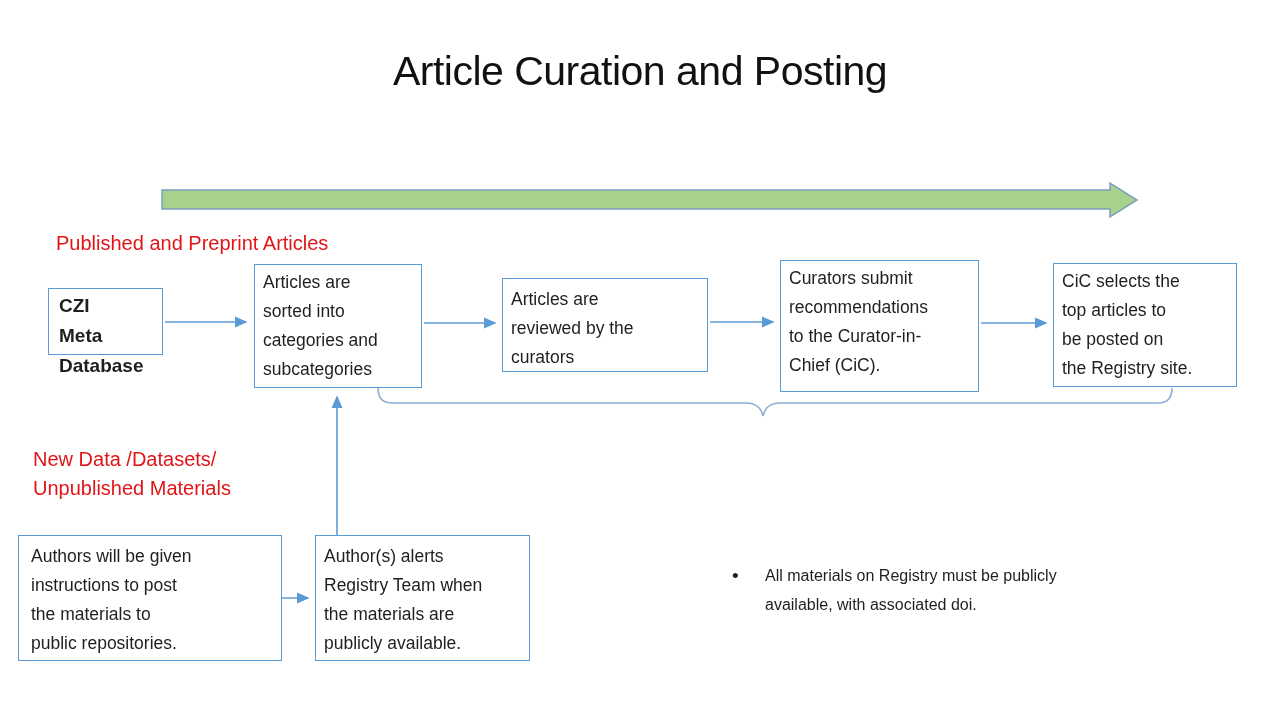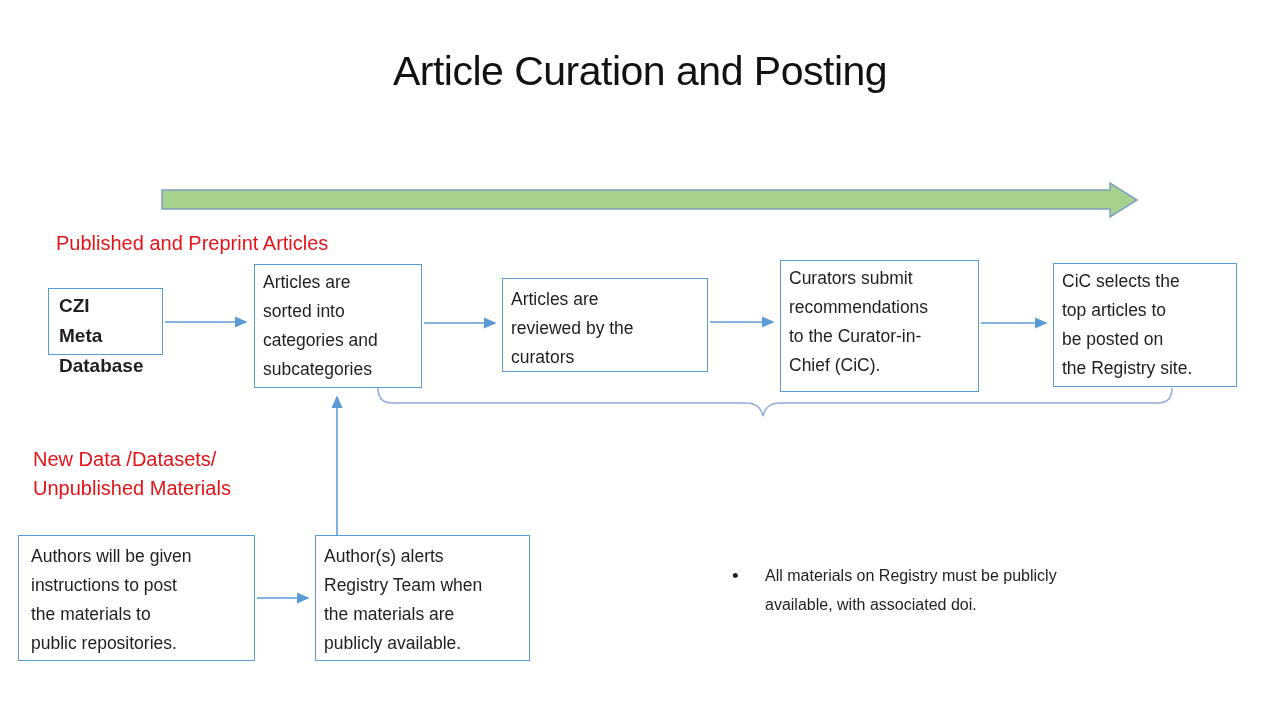--- a/index.html
+++ b/index.html
@@ -37,21 +37,21 @@
     color: #1f1f1f;
     padding: 3px 8px;
     white-space: pre-line;
   }
   .box-czi        { left: 48px;   top: 288px; width: 115px; height: 67px;
                     font-weight: bold; font-size: 19px; line-height: 30px; padding: 2px 24px 0 10px; }
   .box-sorted     { left: 254px;  top: 264px; width: 168px; height: 124px; }
   .box-reviewed   { left: 502px;  top: 278px; width: 206px; height: 94px;  padding-top: 6px; }
   .box-recommend  { left: 780px;  top: 260px; width: 199px; height: 132px; }
   .box-select     { left: 1053px; top: 263px; width: 184px; height: 124px; }
-  .box-authors-post  { left: 18px;  top: 535px; width: 237px; height: 126px; padding: 6px 8px 0 12px; }
+  .box-authors-post  { left: 18px;  top: 535px; width: 264px; height: 126px; padding: 6px 8px 0 12px; }
   .box-authors-alert { left: 315px; top: 535px; width: 215px; height: 126px; padding: 6px 8px 0 8px; }
   .red-label {
     position: absolute;
     color: #E21418;
     font-size: 20px;
     line-height: 29px;
     white-space: pre-line;
   }
   .label-published { left: 56px; top: 229px; }
   .label-newdata   { left: 33px; top: 434px; margin-top: 11px; }

